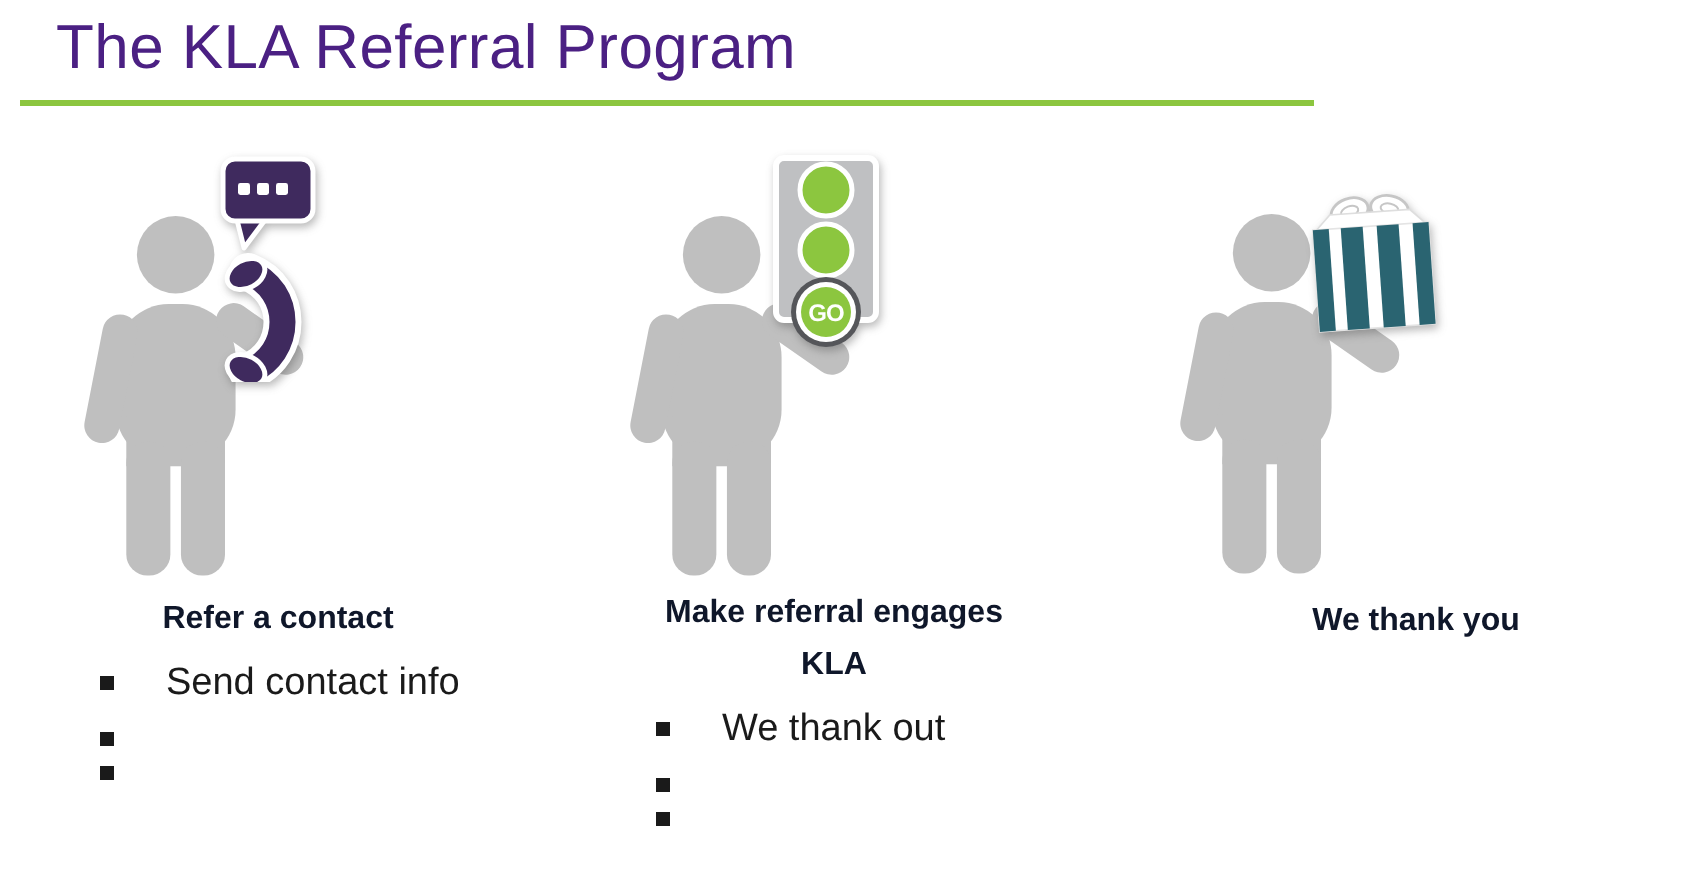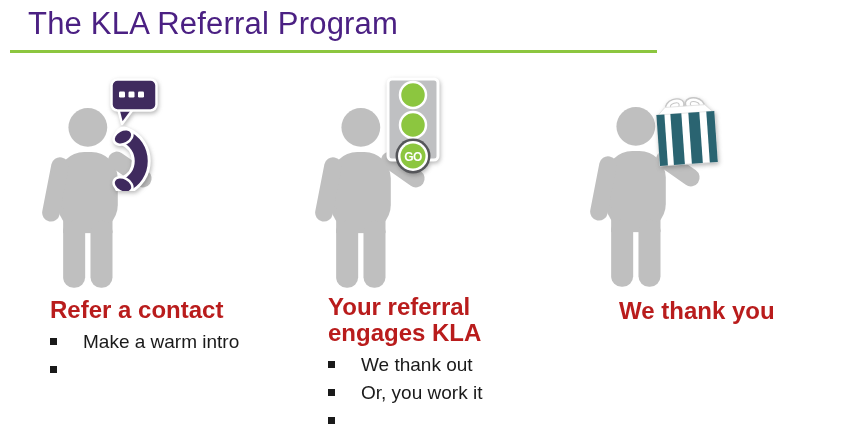--- a/index.html
+++ b/index.html
@@ -1,21 +1,21 @@
 <!DOCTYPE html>
 <html><head>
 <meta charset="utf-8">
 <style>
   html,body{margin:0;padding:0;}
   body{
     width:850px;height:448px;position:relative;overflow:hidden;
     background:#ffffff;font-family:"Liberation Sans",sans-serif;
     -webkit-font-smoothing:antialiased;
   }
-  .slide{position:absolute;inset:0;}
+  .slide{position:absolute;inset:0;text-align:center;}
 
   
   .title{
     position:absolute;left:28px;top:6px;margin:0;
     font-size:31px;font-weight:500;color:#4B2083;letter-spacing:.2px;
   }
   .title-underline{
     position:absolute;left:10px;top:50px;width:647px;height:2.5px;
     background:#8CC63F;
   }
@@ -23,21 +23,21 @@
   
   .person{position:absolute;}
   .icon{position:absolute;filter:drop-shadow(1.5px 2.5px 2px rgba(70,70,70,.38));}
 
   
   .step-text{position:absolute;width:250px;}
   .step-text.c1{left:50px;top:297px;}
   .step-text.c2{left:328px;top:294px;}
   .step-text.c3{left:619px;top:298px;}
   .step-heading{
-    margin:0;font-size:24px;line-height:26px;font-weight:700;color:#b91c1c;
+    margin:0;font-size:16px;line-height:26px;font-weight:700;color:#0f172a;
     max-width:178px;
   }
   .step-bullets{list-style:none;margin:5px 0 0 0;padding:0;}
   .step-bullets li{
     display:flex;align-items:flex-start;
     font-size:19px;line-height:28px;color:#1A1A1A;
   }
   .sq{
     flex:0 0 auto;width:7px;height:7px;margin:10px 0 0 0;background:#1A1A1A;
   }
@@ -121,38 +121,40 @@
         <rect x="58" y="21" width="8" height="51" fill="#2A6471"></rect>
       </g>
     </g>
   </svg>
 
   <div class="step-text c1">
     <h2 class="step-heading">Refer a contact</h2>
     <ul class="step-bullets">
       <li>
           <span class="sq"></span>
-          <span class="bt">Make a warm intro</span>
+          <span class="bt">Send contact info</span>
+        </li>
+      <li>
+          <span class="sq"></span>
         </li>
       <li>
           <span class="sq"></span>
         </li>
     </ul>
   </div>
 
   <div class="step-text c2">
-    <h2 class="step-heading">Your referral engages KLA</h2>
+    <h2 class="step-heading">Make referral engages KLA</h2>
     <ul class="step-bullets">
       <li>
           <span class="sq"></span>
           <span class="bt">We thank out</span>
         </li>
       <li>
           <span class="sq"></span>
-          <span class="bt">Or, you work it</span>
         </li>
       <li>
           <span class="sq"></span>
         </li>
     </ul>
   </div>
 
   <div class="step-text c3">
     <h2 class="step-heading">We thank you</h2>
     <ul class="step-bullets">

